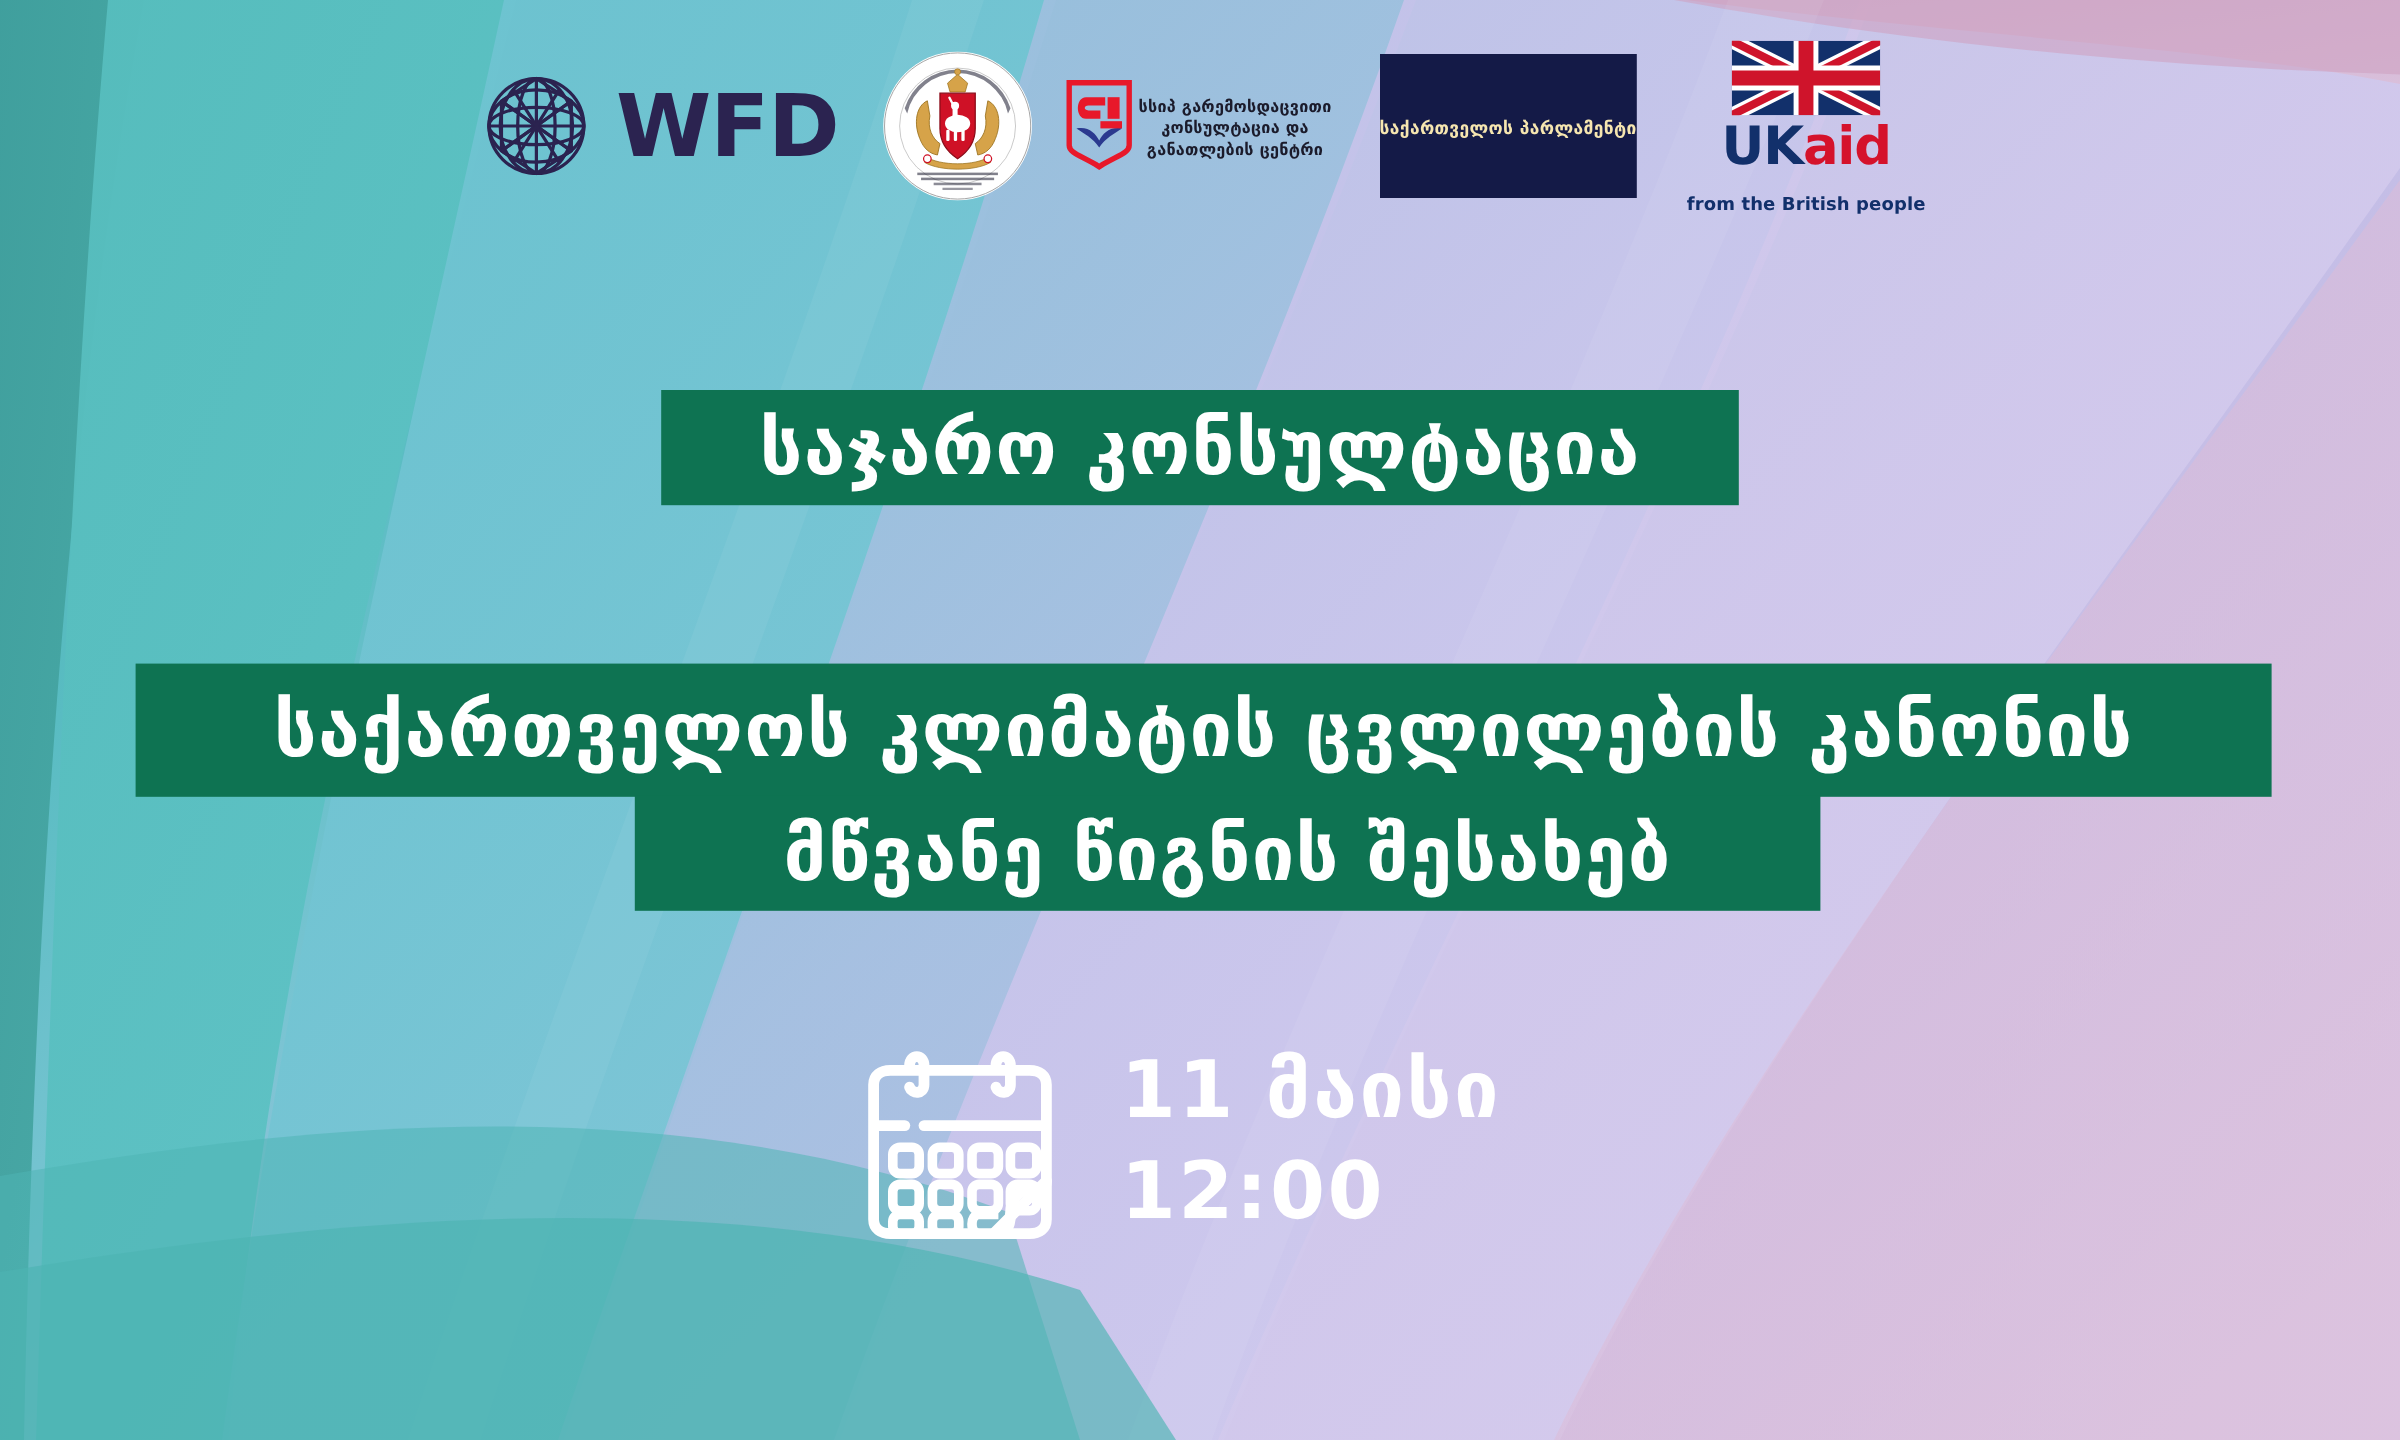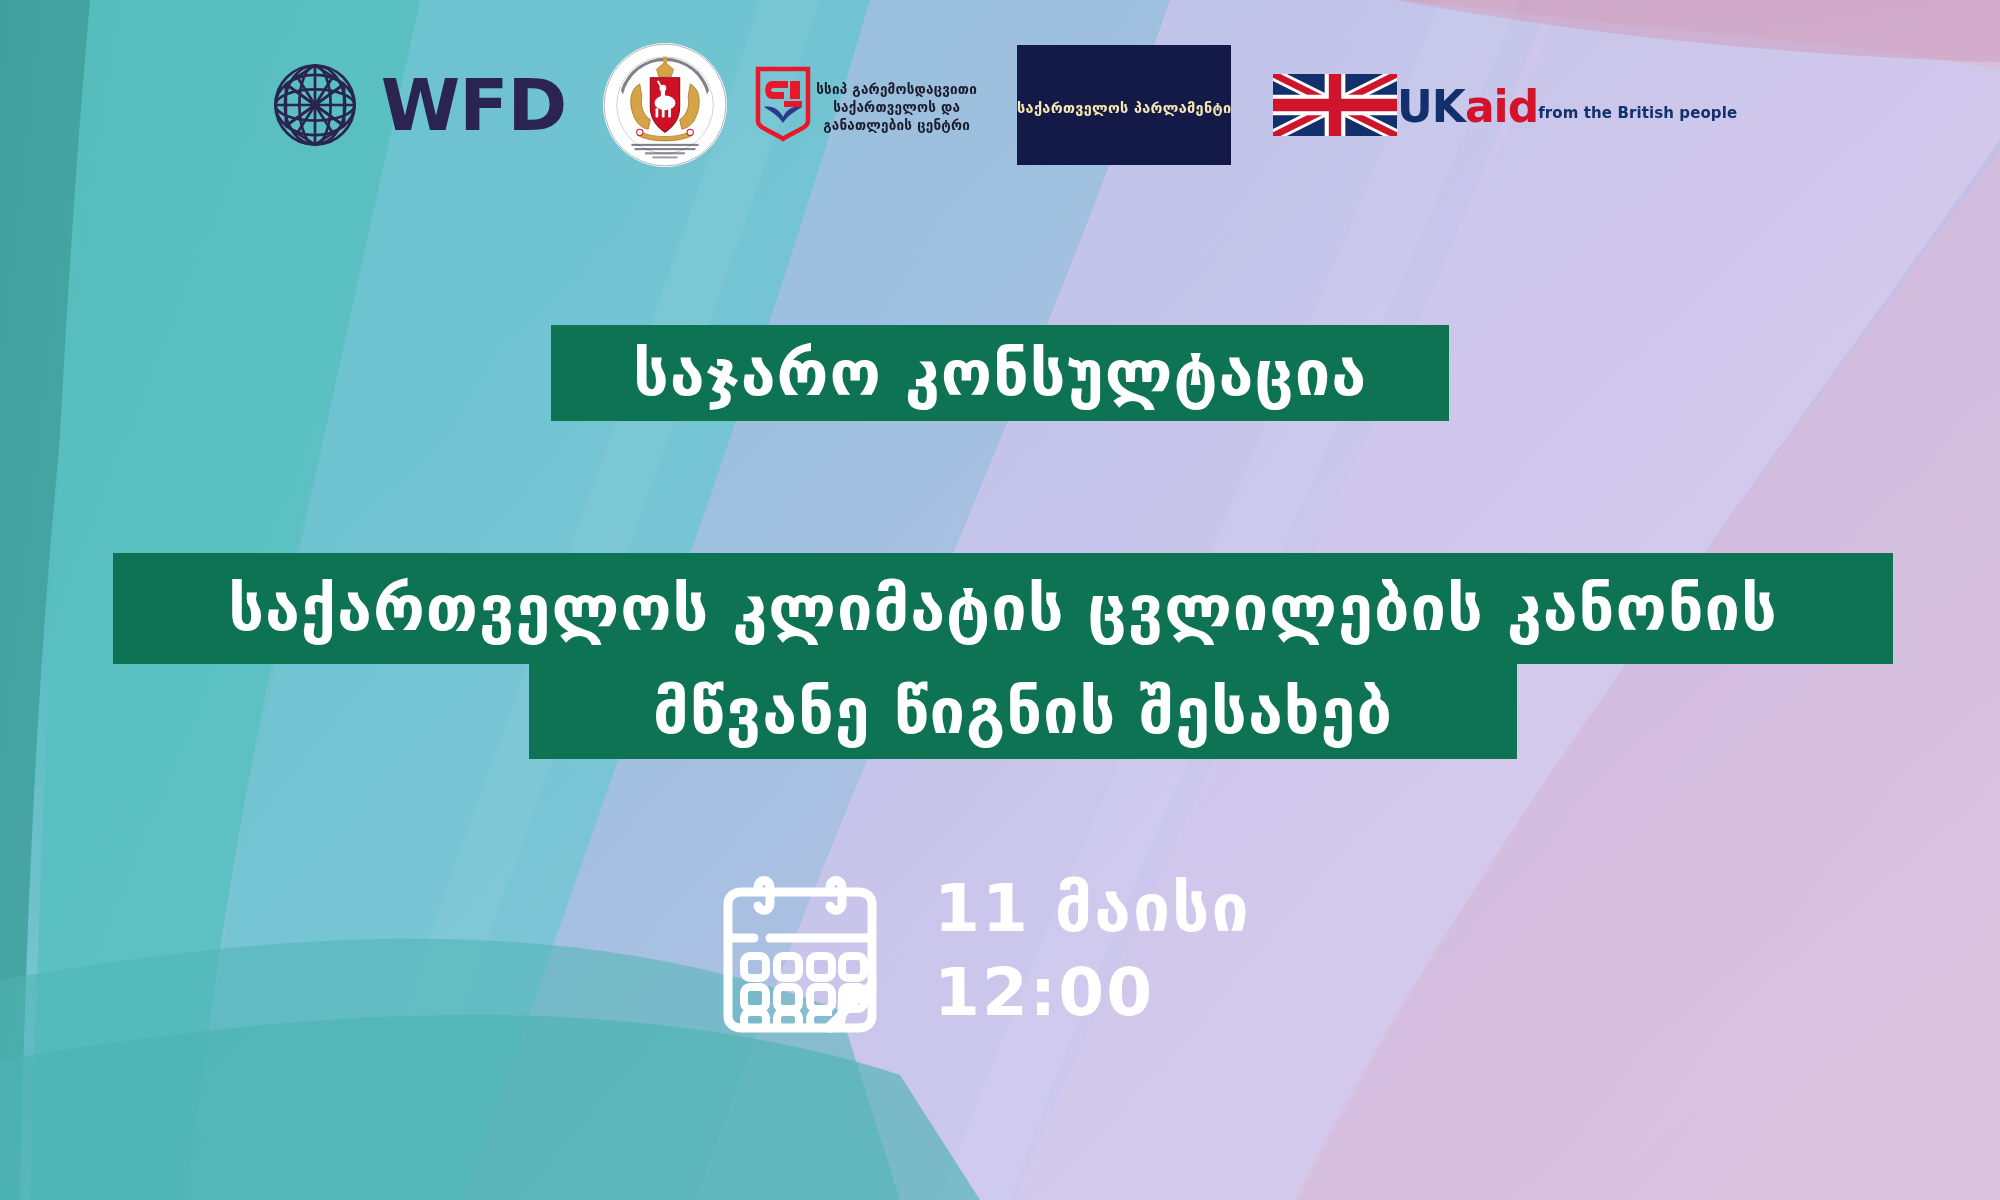--- a/index.html
+++ b/index.html
@@ -101,21 +101,21 @@
   #parliamentText {
     color: #f6e6b0;
     font-size: 14.5px;
     font-weight: 700;
     margin-top: 2px;
     letter-spacing: .3px;
     white-space: nowrap;
   }
 
   
-  #ukaidLogo { display: flex; flex-direction: row; align-items: center; }
+  #ukaidLogo { display: flex; flex-direction: column; align-items: center; }
   #ukaidFlagWrap { width: 124px; height: 66px; }
   #ukaidWord {
     font-family: "DejaVu Sans", "Liberation Sans", sans-serif;
     font-weight: 700;
     font-size: 44px;
     line-height: 1;
     margin-top: 3px;
     letter-spacing: -1px;
   }
   #ukaidWord .uk  { color: #12306b; }
@@ -329,21 +329,21 @@
     <div id="eiecLogo" class="logoSlot">
       <svg width="66" height="80" viewBox="0 0 66 80">
         <path d="M8,4 L58,4 L58,56 C58,62 50,64 36,72 L33,74 L30,72 C16,64 8,62 8,56 Z" fill="none" stroke="#e8182a" stroke-width="4.5"></path>
         <path d="M22,16 C13,16 13,34 22,34 L34,34 L34,27 L24,27 C20,27 20,23 24,23 L38,23 L38,16 Z" fill="#e8182a"></path>
         <rect x="40" y="16" width="10" height="18" fill="#e8182a"></rect>
         <path d="M14,42 C24,40 30,46 33,52 C36,46 42,40 52,42 C46,46 38,50 33,58 C28,50 20,46 14,42 Z" fill="#2b3a8f"></path>
         <rect x="34" y="36" width="18" height="6" fill="#e8182a"></rect>
       </svg>
       <div id="eiecText">
         <div>სსიპ გარემოსდაცვითი</div>
-        <div>საქართველოს და</div>
+        <div>კონსულტაცია და</div>
         <div>განათლების ცენტრი</div>
       </div>
     </div>
 
     <div id="parliamentLogo" class="logoSlot">
       <svg width="190" height="84" viewBox="0 0 190 84">
         <g fill="#f6e6b0">
 
           <path d="M74,4 L95,0 L116,4 L116,9 L74,9 Z"></path>
           <rect x="72" y="10" width="46" height="5"></rect>

